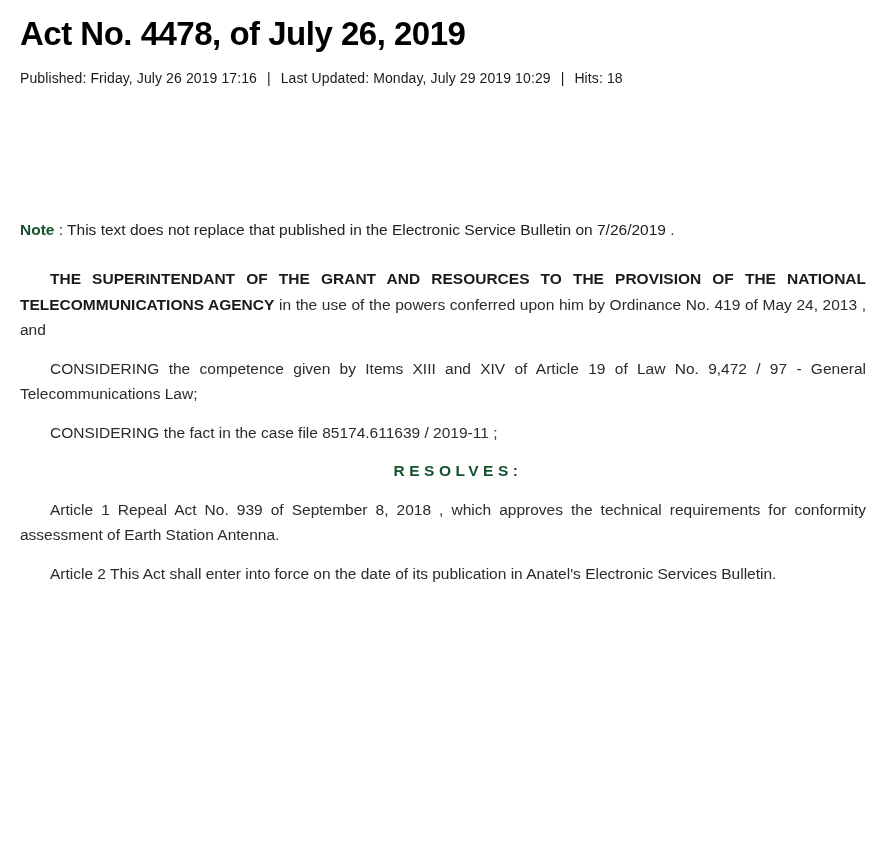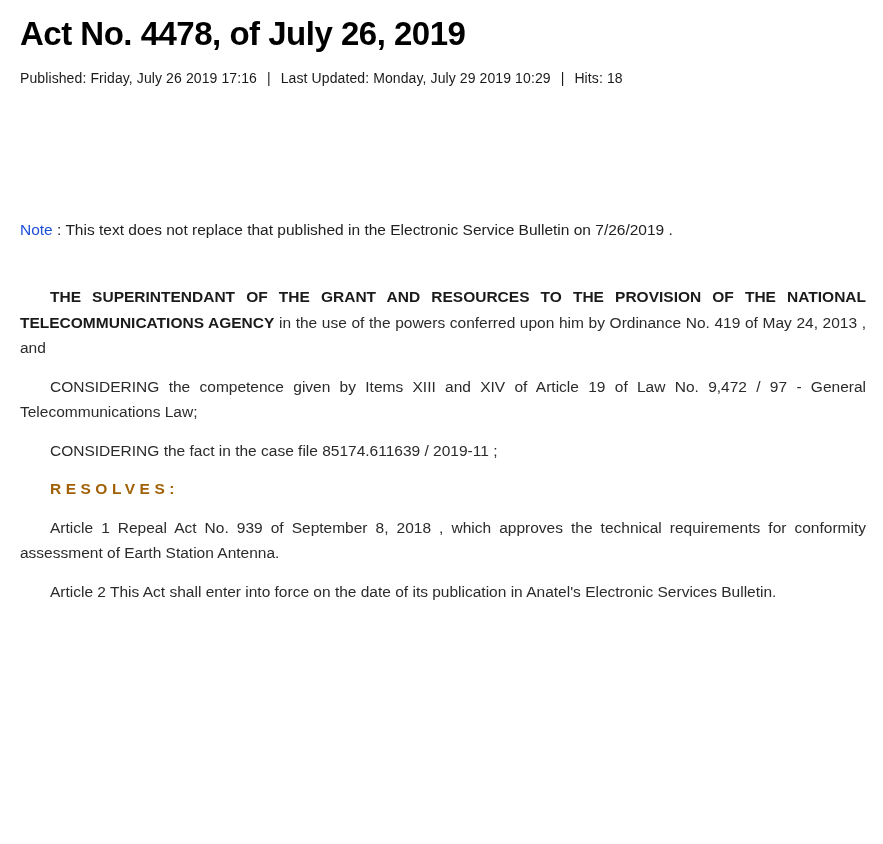--- a/index.html
+++ b/index.html
@@ -32,39 +32,40 @@
     letter-spacing: 0.1px;
     white-space: nowrap;
   }
   .meta-line .sep { padding: 0 6px; color: #1a1a1a; }
   .big-gap { height: 132px; }
   .note-para {
     font-size: 15.5px;
     color: #212121;
     line-height: 1.6;
   }
-  .note-para .note-label { font-weight: 400; color: #1d4ed8; }
-  .body-block { margin-top: 42px; }
+  .note-para .note-label { font-weight: 700; color: #14532d; }
+  .body-block { margin-top: 24px; }
   p.body-para {
     font-size: 15.5px;
     color: #2b2b2b;
     line-height: 25.5px;
     text-align: justify;
     text-indent: 30px;
     margin: 13px 0;
   }
   p.body-para .lead-bold { font-weight: 700; color: #1a1a1a; }
   p.resolves-para {
     font-size: 15.5px;
-    color: #a16207;
+    color: #14532d;
     font-weight: 700;
     letter-spacing: 4.5px;
     text-indent: 30px;
     line-height: 25.5px;
     margin: 13px 0;
+    text-align: center;
   }
   .signature-block { margin-top: 52px; }
   .sig-line {
     text-align: center;
     font-size: 15.5px;
     color: #2b2b2b;
     line-height: 25.5px;
     margin: 13px 0;
   }
   .sig-role { margin-top: 13px; }

